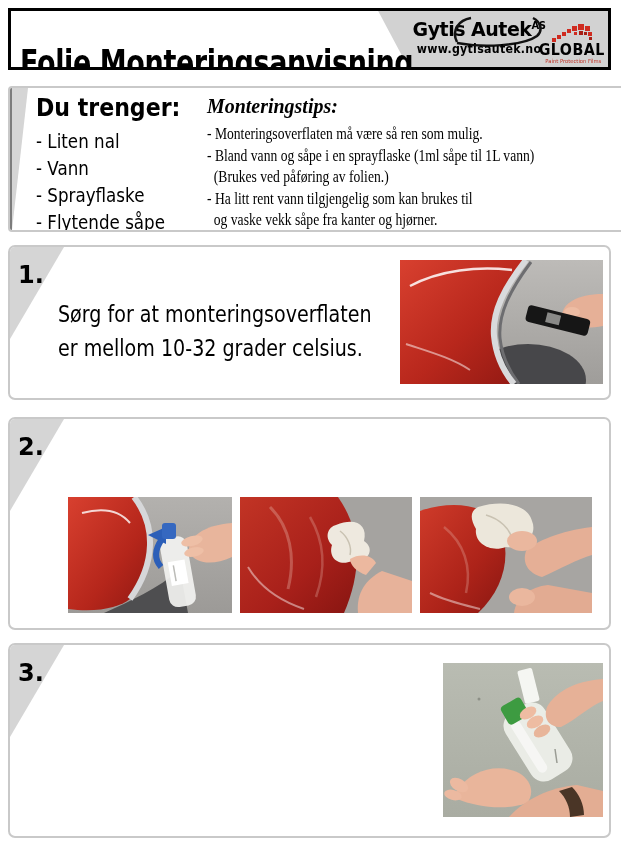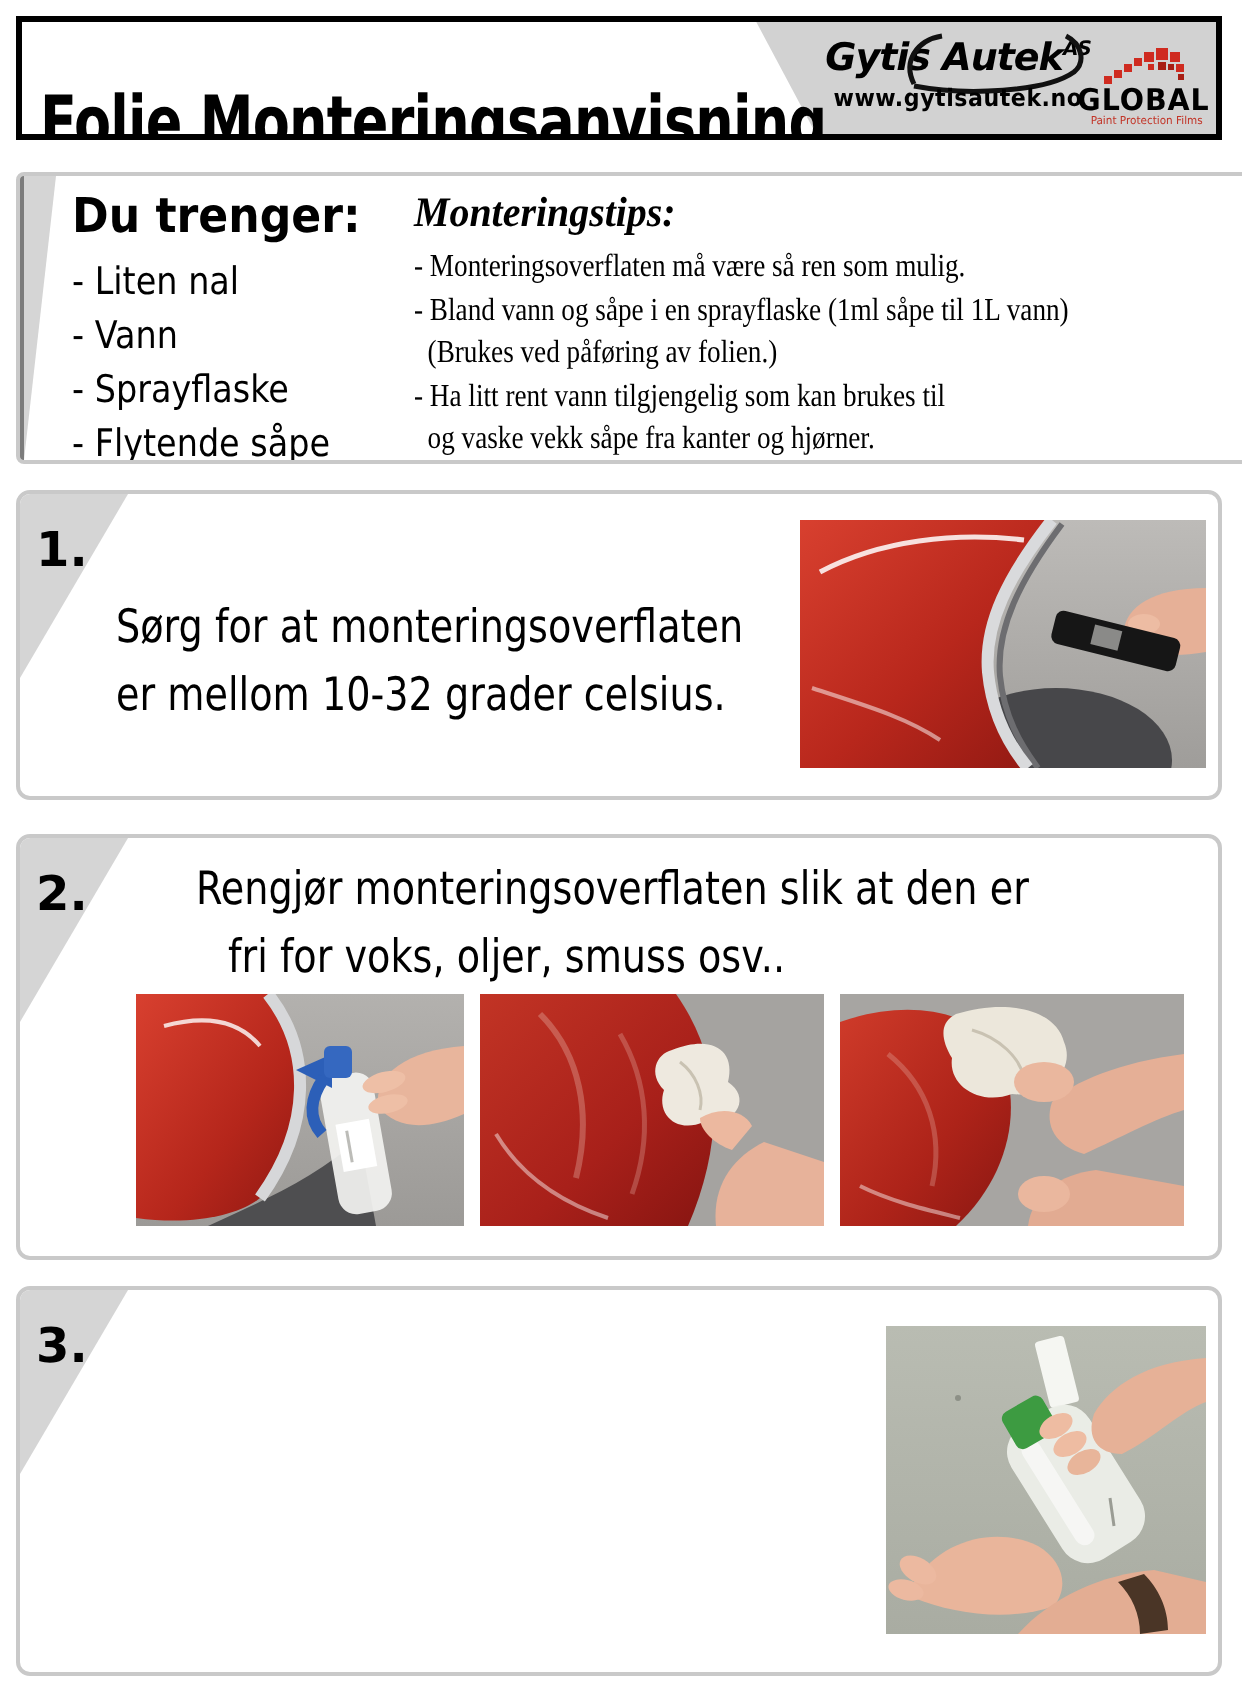--- a/index.html
+++ b/index.html
@@ -8,21 +8,21 @@
     font-family:"DejaVu Sans","Liberation Sans",sans-serif;color:#000;
   }
   .page{position:absolute;inset:0;}
 
   
   .header-box{position:absolute;left:8px;top:8px;width:597px;height:56px;border:3px solid #000;background:#fff;overflow:hidden;}
   .header-gray{position:absolute;inset:0;background:#d2d2d2;clip-path:polygon(61.5% 0,100% 0,100% 100%,66.5% 100%);}
   .doc-title{position:absolute;left:9px;top:50%;transform:translateY(-52%) scaleX(.75);transform-origin:0 50%;
     font-size:36px;font-weight:bold;white-space:nowrap;letter-spacing:-.5px;}
   .brand{position:absolute;left:398px;top:7px;width:140px;text-align:center;}
-  .brand-name{font-size:19px;font-weight:bold;font-style:italic;white-space:nowrap;letter-spacing:-.5px;position:relative;}
+  .brand-name{font-size:19px;font-weight:bold;white-space:nowrap;letter-spacing:-.5px;position:relative;}
   .brand-name sup{font-size:10px;font-weight:bold;}
   .brand-swoosh{position:absolute;left:-4px;top:-6px;width:148px;height:38px;pointer-events:none;}
   .brand-url{font-size:12px;font-weight:bold;letter-spacing:.3px;margin-top:2px;white-space:nowrap;transform:scaleX(.92);transform-origin:50% 0;}
   .global{position:absolute;right:5px;top:12px;width:66px;text-align:right;line-height:1;}
   .global-mosaic{display:block;margin:0 auto -2px auto;width:48px;height:22px;}
   .global-name{font-size:15px;font-weight:bold;letter-spacing:.5px;transform:scaleX(.95);transform-origin:50% 0;}
   .global-tag{font-size:5.5px;color:#c23326;margin-top:1px;white-space:nowrap;transform:scaleX(.95);transform-origin:50% 0;}
 
   
   .needs-box{position:absolute;left:8px;top:86px;width:599px;height:142px;border:2px solid #c9c9c9;border-radius:4px;background:#fff;overflow:hidden;padding-left:45px;}
@@ -156,24 +156,20 @@
           <rect x="126" y="52" width="64" height="17" rx="4" fill="#161616"></rect>
           <rect x="146" y="55" width="14" height="10" fill="#8a8a88"></rect>
         </g>
       </svg>
     </div>
   </section>
 
   <section class="step-box" id="step2">
     <div class="step-tri"></div>
     <div class="step-num">2.</div>
-    <div class="step-text">
-      <div class="tl">Rengjør monteringsoverflaten slik at den er</div>
-      <div class="tl">fri for voks, oljer, smuss osv..</div>
-    </div>
 
     <div class="photo" id="p2a" aria-label="Hånd sprayer sprayflaske mot rød støtfanger">
       <svg viewBox="0 0 164 116" preserveAspectRatio="none">
         <defs>
           <linearGradient id="bg2" x1="0" y1="0" x2="0" y2="1">
             <stop offset="0" stop-color="#b3b1ae"></stop>
               <stop offset="1" stop-color="#9c9a97"></stop>
           </linearGradient>
           <linearGradient id="red2" x1="0" y1="0" x2="1" y2="1">
             <stop offset="0" stop-color="#d8402f"></stop>

